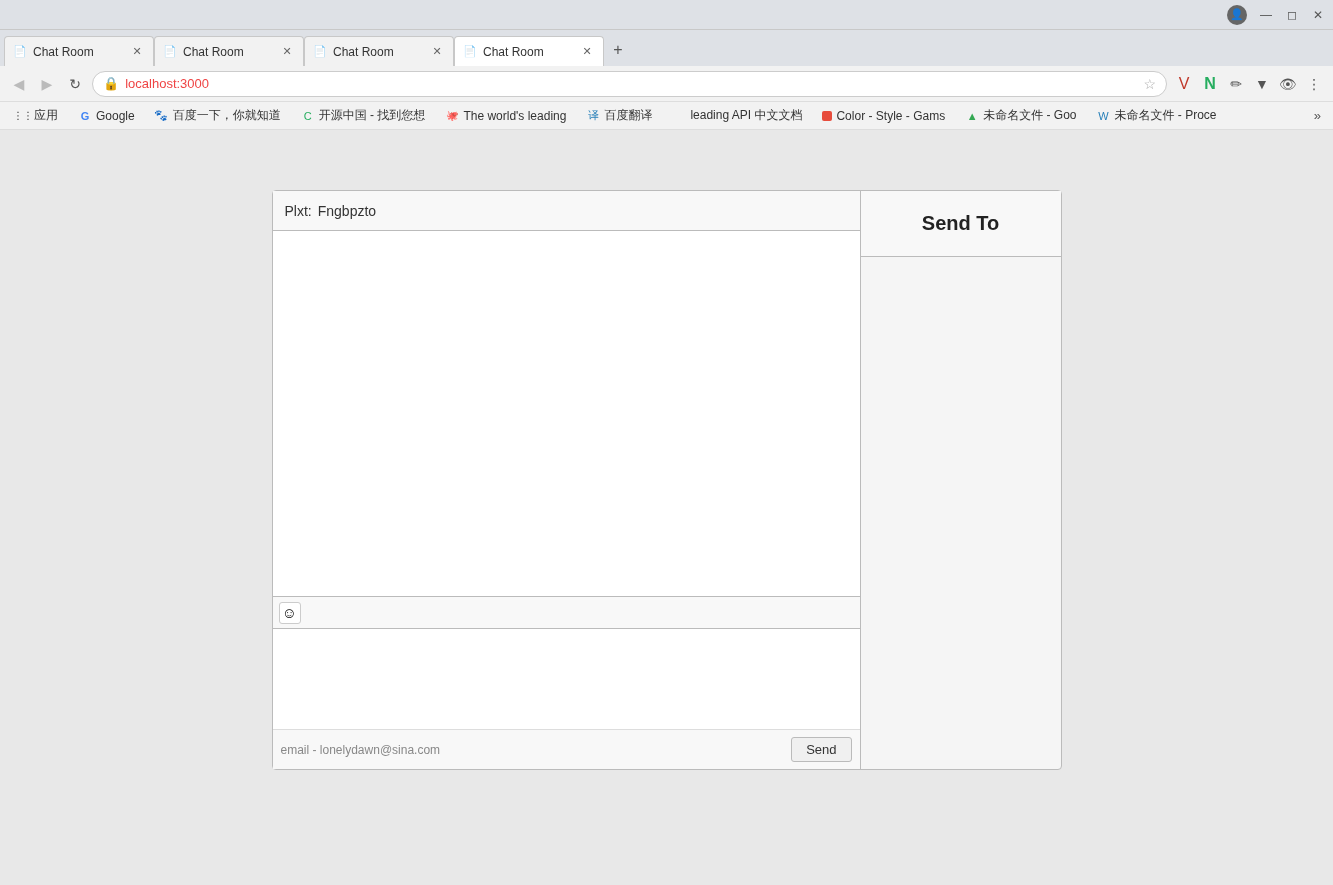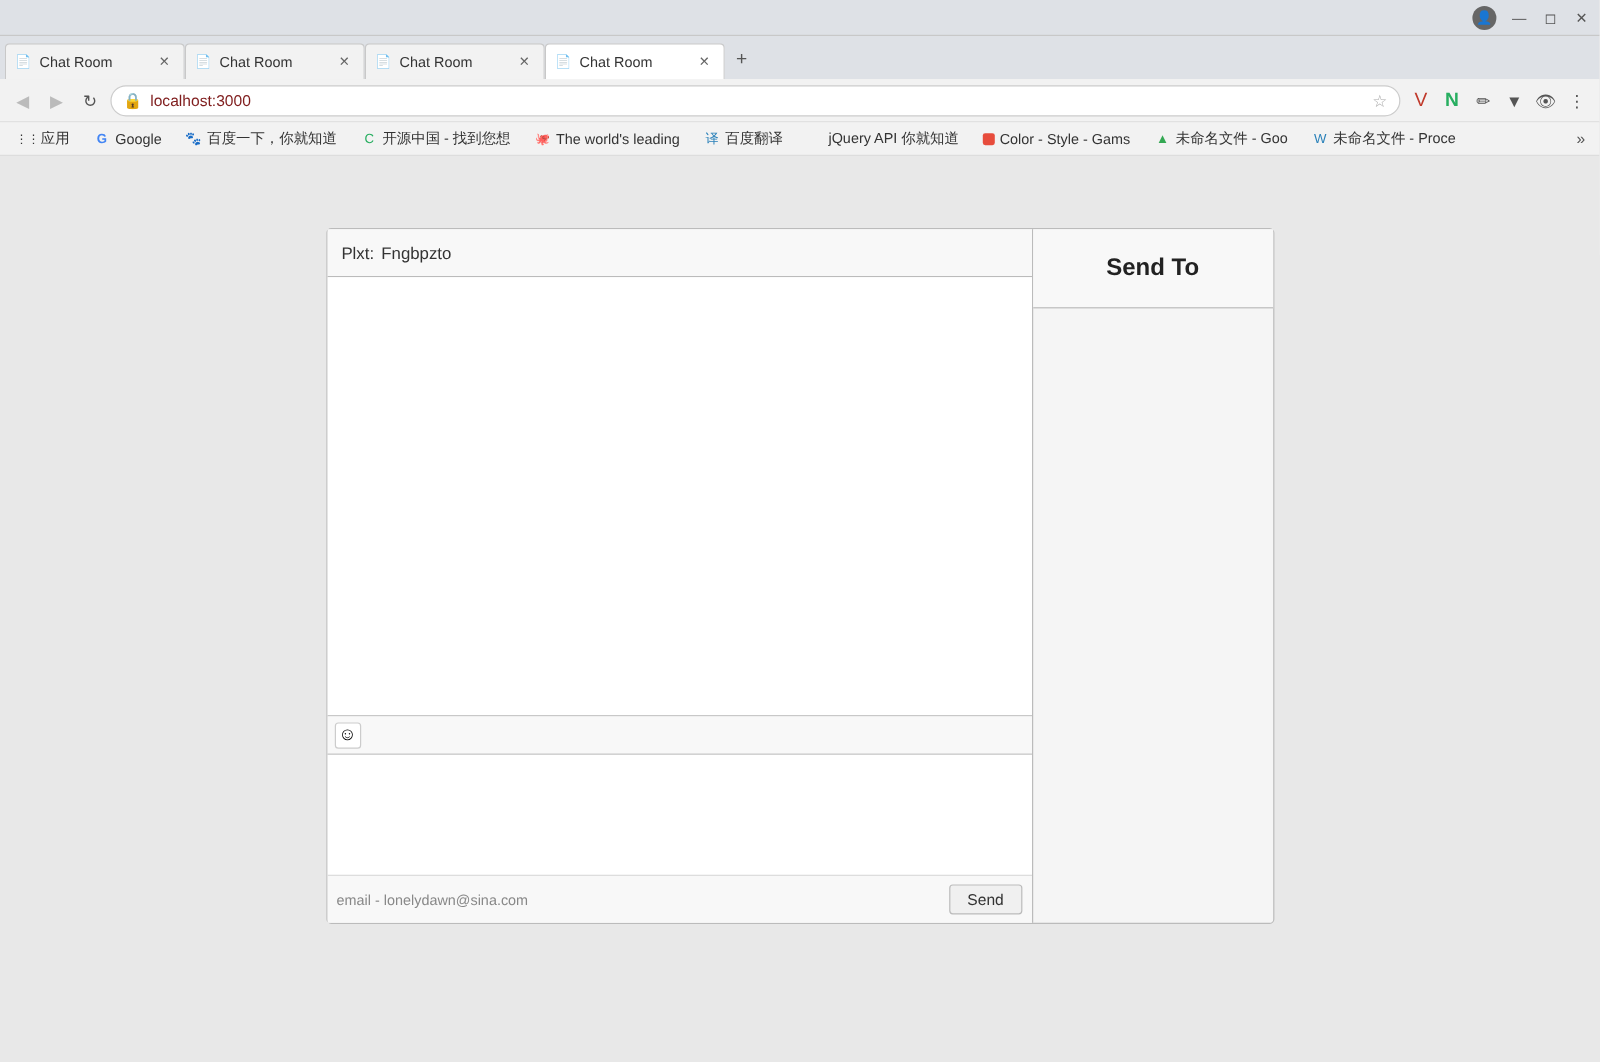--- a/index.html
+++ b/index.html
@@ -148,21 +148,21 @@
       background: white;
       outline: none;
       display: flex;
       align-items: center;
       gap: 6px;
     }
 
     .address-text {
       flex: 1;
       font-size: 13px;
-      color: #7f1d1d;
+      color: #ef4444;
     }
 
     .star-icon {
       color: #aaa;
       cursor: pointer;
       font-size: 14px;
     }
 
     .toolbar-icons {
       display: flex;
@@ -499,21 +499,21 @@
     <div class="bookmark-item">
       <span class="bookmark-favicon">🐙</span>
       <span>The world's leading</span>
     </div>
     <div class="bookmark-item">
       <span class="bookmark-favicon" style="color:#2980b9;font-size:11px;">译</span>
       <span>百度翻译</span>
     </div>
     <div class="bookmark-item">
       <span class="bookmark-favicon" style="color:#0769ad;font-size:11px;margin-top:42px;">jQ</span>
-      <span>jQuery API 你就知道</span>
+      <span>leading API 中文文档</span>
     </div>
     <div class="bookmark-item">
       <span class="bookmark-favicon" style="background:#e74c3c;width:10px;height:10px;display:inline-block;border-radius:2px;"></span>
       <span>Color - Style - Gams</span>
     </div>
     <div class="bookmark-item">
       <span class="bookmark-favicon" style="color:#34a853;font-size:11px;">▲</span>
       <span>未命名文件 - Goo</span>
     </div>
     <div class="bookmark-item">

